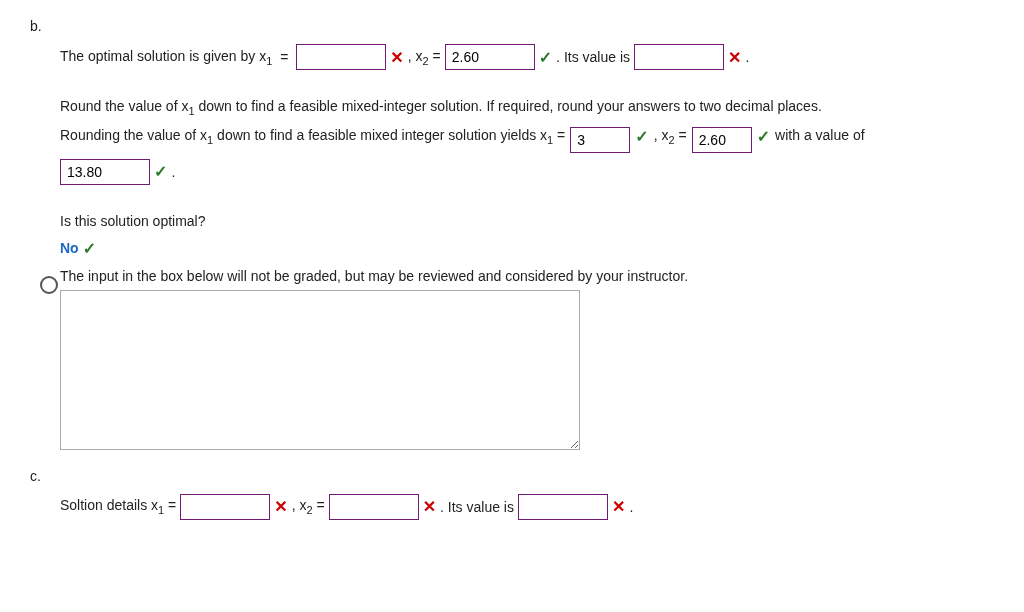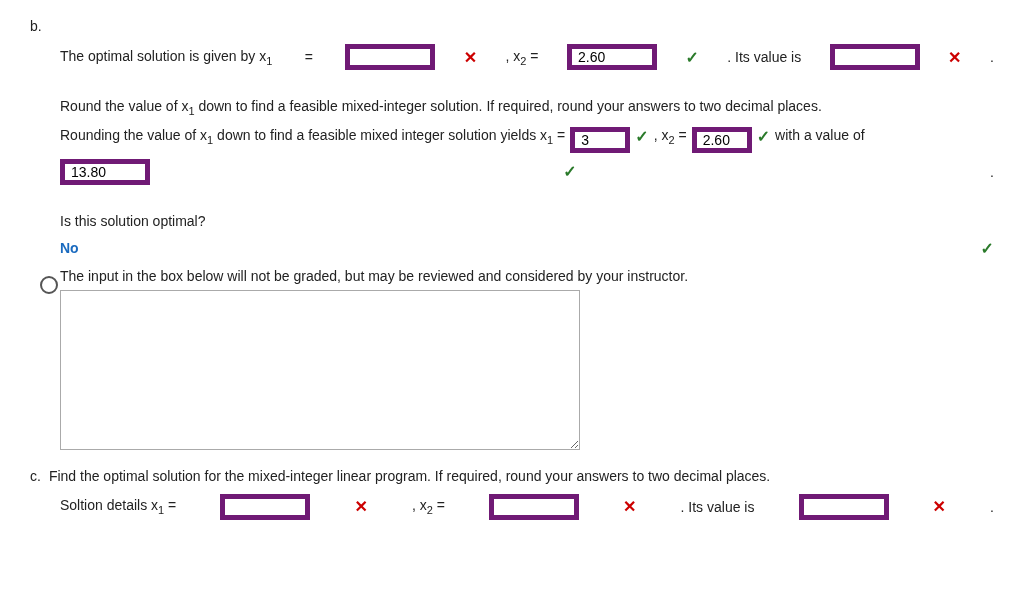--- a/index.html
+++ b/index.html
@@ -14,21 +14,21 @@
     }
     .row {
       display: flex;
       align-items: center;
       flex-wrap: wrap;
       gap: 4px;
       margin-bottom: 10px;
       font-size: 14px;
     }
     .inline-input {
-      border: 5px solid #701a75;
+      border: 1px solid #701a75;
       padding: 2px 6px;
       font-size: 14px;
       width: 90px;
       height: 26px;
       outline: none;
     }
     .inline-input-sm {
       width: 60px;
     }
     .check-icon {
@@ -76,21 +76,21 @@
       top: 258px;
       width: 18px;
       height: 18px;
       border-radius: 50%;
       border: 2px solid #555;
       background: transparent;
     }
     .page-wrapper {
       position: relative;
     }
-    .mt6 { margin-top: 6px; justify-content: space-between; }
+    .mt6 { margin-top: 6px; }
     .mt10 { margin-top: 10px; }
     .mt14 { margin-top: 28px; }
     .mt18 { margin-top: 18px; }
   </style>
 </head>
 <body>
 
 <div class="page-wrapper">
 
   <div class="circle-marker"></div>
@@ -147,21 +147,20 @@
 
     <div class="indent mt6">
       <span>The input in the box below will not be graded, but may be reviewed and considered by your instructor.</span>
       <textarea class="textarea-box" style=""></textarea>
     </div>
   </div>
 
   <div class="mt18">
     <div class="row">
       <span style="margin-right:4px;">c.</span>
-      <span>Find the optimal solution for the mixed-integer linear program. If required, round your answers to two decimal places.</span>
     </div>
 
     <div class="row indent mt6">
       <span>Soltion details x<span class="subscript">1</span>&nbsp;=</span>
       <input class="inline-input" type="text" value="" style="">
       <span class="x-icon">✕</span>
       <span>, x<span class="subscript">2</span>&nbsp;=</span>
       <input class="inline-input" type="text" value="" style="">
       <span class="x-icon">✕</span>
       <span>. Its value is</span>

